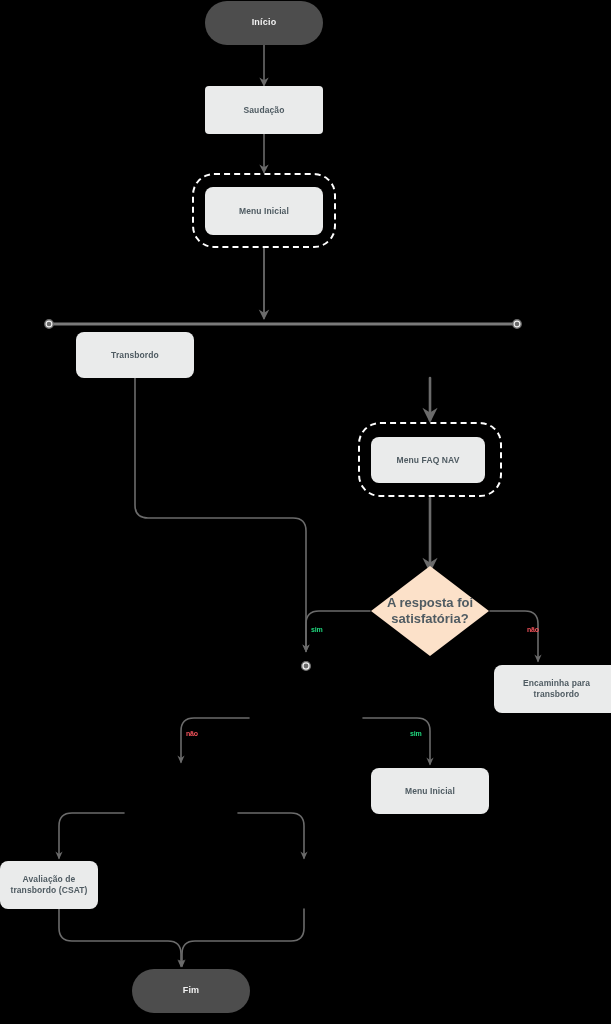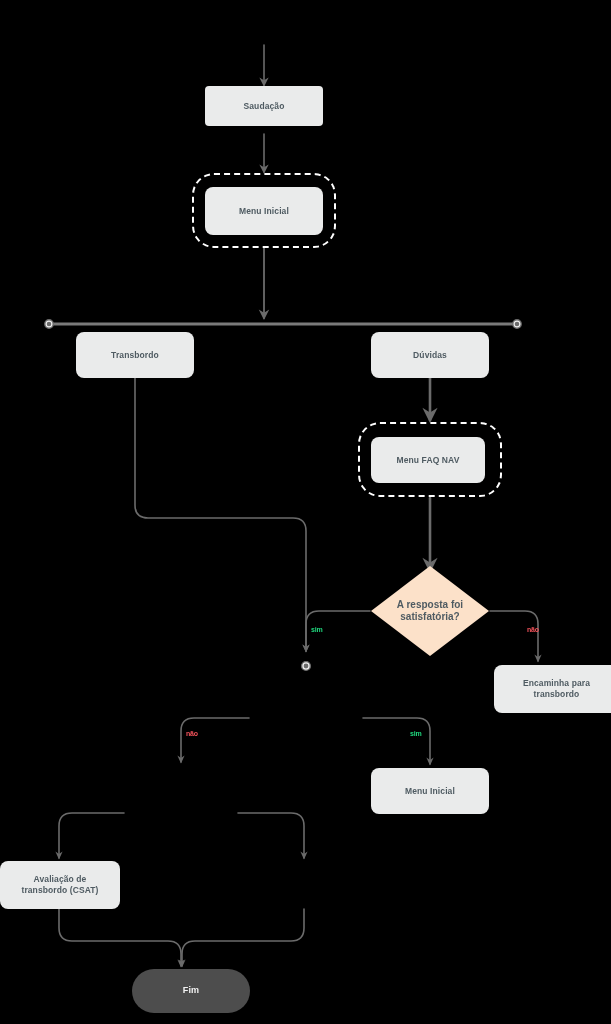--- a/index.html
+++ b/index.html
@@ -62,21 +62,21 @@
   }
   .diamond .dia-shape {
     position: absolute;
     left: 0; top: 0;
     width: 100%; height: 100%;
   }
   .diamond .dia-label {
     position: relative;
     z-index: 2;
     color: #4f5b62;
-    font-size: 10px;
+    font-size: 13px;
     font-weight: bold;
     width: 78%;
   }
   
   .elabel {
     position: absolute;
     font-size: 7px;
     font-weight: bold;
     letter-spacing: -.2px;
     line-height: 1;
@@ -139,37 +139,37 @@
 
       <path d="M304,909 L304,928 Q304,941 291,941 L195,941 Q182,941 182,954 L182,966" marker-end="url(#arrowThin)"></path>
     </g>
   </svg>
 
   <span class="elabel yes" style="left:311px; top:626px;">sim</span>
   <span class="elabel no" style="left:527px; top:626px;">não</span>
   <span class="elabel no" style="left:186px; top:730px;">não</span>
   <span class="elabel yes" style="left:410px; top:730px;">sim</span>
 
-
-  <div class="node rect" style="left:205px; top:86px; width:118px; height:40px;">
+  <div class="node pill" style="left:205px; top:1px; width:118px; height:44px;">
+    <span>Início</span>
+  </div>
+
+  <div class="node rect" style="left:205px; top:86px; width:118px; height:48px;">
     <span>Saudação</span>
   </div>
 
   <div class="node dashgroup" style="left:192px; top:173px; width:144px; height:75px;"></div>
   <div class="node rect soft" style="left:205px; top:187px; width:118px; height:48px;">
     <span>Menu Inicial</span>
   </div>
 
   <div class="node rect soft" style="left:76px; top:332px; width:118px; height:46px;">
     <span>Transbordo</span>
   </div>
 
-  <div class="node rect soft" style="left:371px; top:332px; width:118px; height:46px;">
-    <span>Dúvidas</span>
-  </div>
 
   <div class="node dashgroup" style="left:358px; top:422px; width:144px; height:75px;"></div>
   <div class="node rect soft" style="left:371px; top:437px; width:114px; height:46px;">
     <span>Menu FAQ NAV</span>
   </div>
 
   <div class="node diamond" style="left:370px; top:565px; width:120px; height:92px;">
     <svg class="dia-shape" viewBox="0 0 120 92" preserveAspectRatio="none">
       <path d="M60,1 L119,46 L60,91 L1,46 Z" fill="#fce1c9"></path>
     </svg>
@@ -185,21 +185,21 @@
       <span>transbordo</span>
     </div>
   </div>
 
 
   <div class="node rect soft" style="left:371px; top:768px; width:118px; height:46px;">
     <span>Menu Inicial</span>
   </div>
 
 
-  <div class="node rect soft" style="left:0px; top:861px; width:120px; height:48px;align-items:center;">
+  <div class="node rect soft" style="left:0px; top:861px; width:98px; height:48px;align-items:center;">
     <div>
       <span>Avaliação de</span><br>
       <span>transbordo (CSAT)</span>
     </div>
   </div>
 
 
   <div class="node pill" style="left:132px; top:969px; width:118px; height:44px;">
     <span>Fim</span>
   </div>

